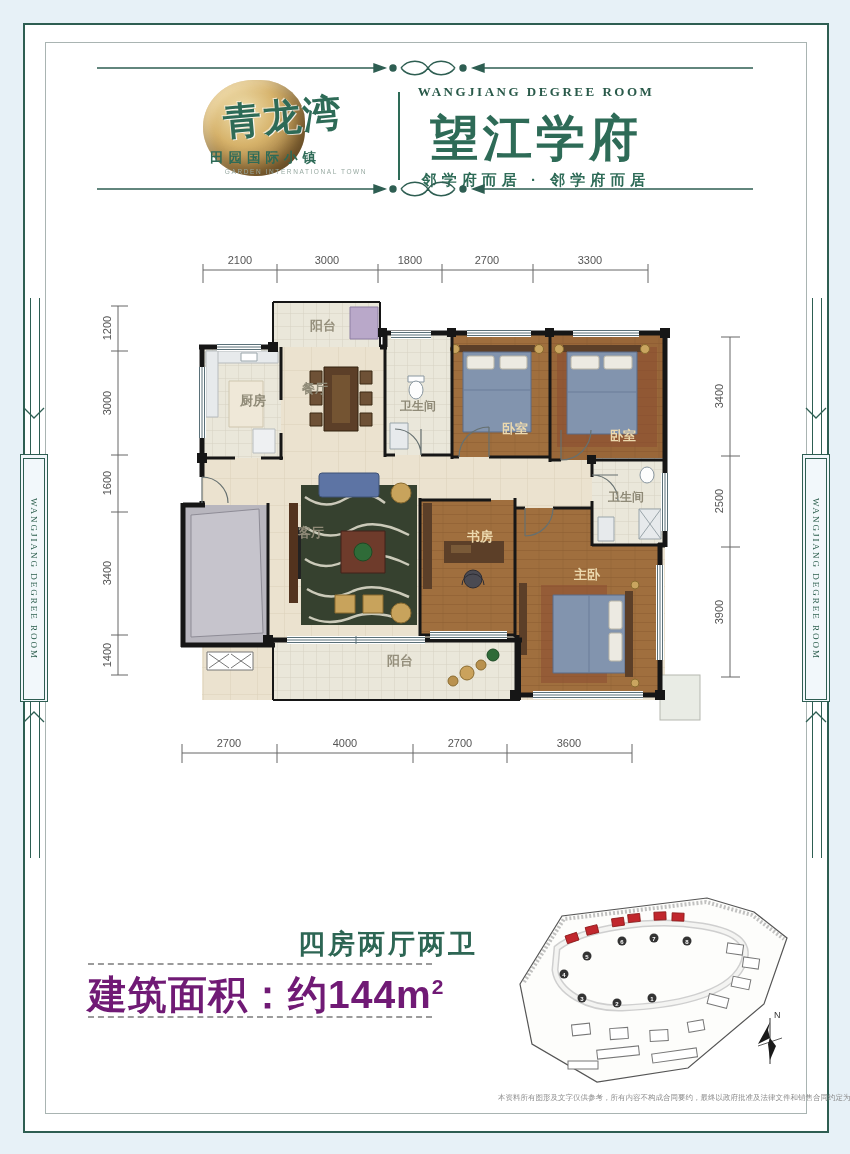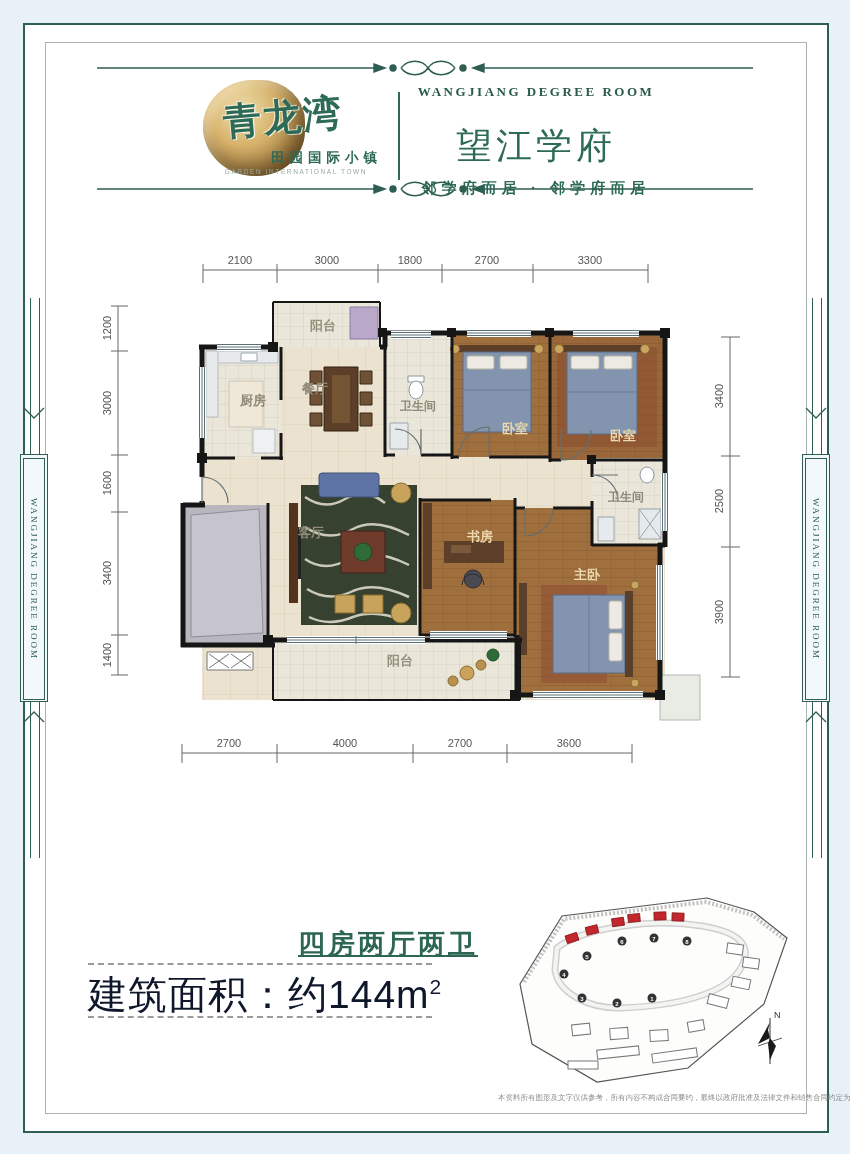--- a/index.html
+++ b/index.html
@@ -9,39 +9,39 @@
         border:2px solid #2e5e52;}
   .inner-frame{position:absolute;left:20px;top:17px;right:20px;bottom:17px;border:1px solid #a9b4b2;}
   .abs{position:absolute;}
   .green{color:#2e6b57;}
   .flourish{stroke:#2e5e52;fill:#2e5e52;}
   .logo-stone{width:102px;height:96px;border-radius:52% 46% 50% 54%;
       background:radial-gradient(circle at 38% 32%,#efe0b0,#d6b26a 38%,#a9854a 66%,#6f5330 88%,#5c4426);
       box-shadow:inset -8px -10px 16px rgba(60,40,10,.45), inset 6px 6px 10px rgba(255,244,210,.5);}
   .logo-title{font-size:38px;font-weight:bold;transform:rotate(-5deg);letter-spacing:2px;
       text-shadow:1px 1px 0 rgba(255,255,255,.85), -1px -1px 0 rgba(255,255,255,.6);}
-  .logo-sub{font-size:13.5px;font-weight:bold;letter-spacing:5px;text-align:right;}
+  .logo-sub{font-size:13.5px;font-weight:bold;letter-spacing:5px;text-align:left;}
   .logo-sub-en{font-size:6.5px;color:#97a9a1;letter-spacing:1.6px;text-align:center;}
   .brand{width:256px;text-align:center;}
   .brand-en{font-family:"Liberation Serif",serif;font-size:13px;font-weight:bold;letter-spacing:2.5px;color:#2a5a4a;}
-  .brand-cn{font-size:36px;font-weight:normal;letter-spacing:4px;line-height:54px;margin-top:19px;}
+  .brand-cn{font-size:49px;font-weight:bold;letter-spacing:4px;line-height:54px;margin-top:11px;}
   .brand-tagline{font-size:15px;font-weight:bold;letter-spacing:5px;margin-top:6px;}
   .v-divider{width:2px;background:#2e6b57;}
   .orn{position:absolute;width:28px;height:560px;}
   .orn-col{position:absolute;left:10px;top:0;width:8px;height:100%;
       border-left:1px solid #2e5e52;border-right:1px solid #2e5e52;}
   .orn-box{position:absolute;left:0;top:156px;width:22px;height:240px;border:1.5px solid #2e5e52;
       background:#f2f8fb;padding:3px 2px;}
   .orn-box-inner{border:1px solid #2e5e52;height:100%;display:flex;align-items:center;justify-content:center;}
   .orn-text{writing-mode:vertical-rl;text-orientation:mixed;font-family:"Liberation Serif",serif;
       font-size:9px;letter-spacing:2px;color:#2d5f4e;white-space:nowrap;}
   .f1{font-size:148px;line-height:0.95;font-weight:bold;color:#2d6654;letter-spacing:2px;}
-  .unit-type{font-size:27px;font-weight:bold;color:#2d6654;letter-spacing:3px;text-decoration:underline;}
+  .unit-type{font-size:27px;font-weight:bold;color:#2d6654;letter-spacing:3px;}
   .dash{border-top:2px dashed #9b9b9b;height:0;}
-  .area{font-size:39px;font-weight:normal;color:#0f172a;letter-spacing:1px;white-space:nowrap;}
+  .area{font-size:39px;font-weight:bold;color:#701a75;letter-spacing:1px;white-space:nowrap;}
   .area sup{font-size:21px;}
   .disclaimer{font-size:7.5px;color:#8c8c8c;white-space:nowrap;}
   svg text{font-family:"Liberation Sans",sans-serif;}
 </style>
 </head>
 <body>
 
 <div class="page">
 
   <div class="card">

